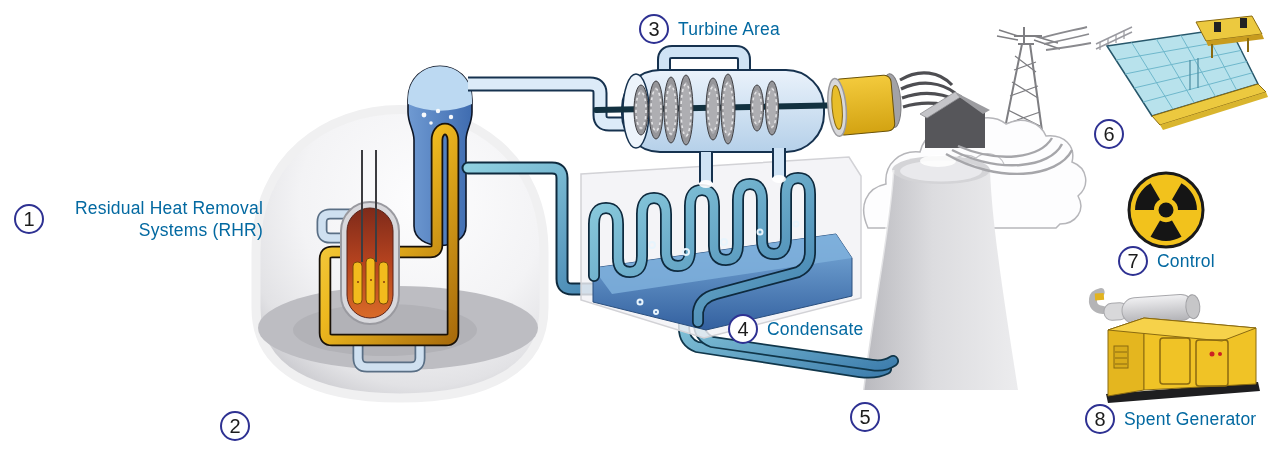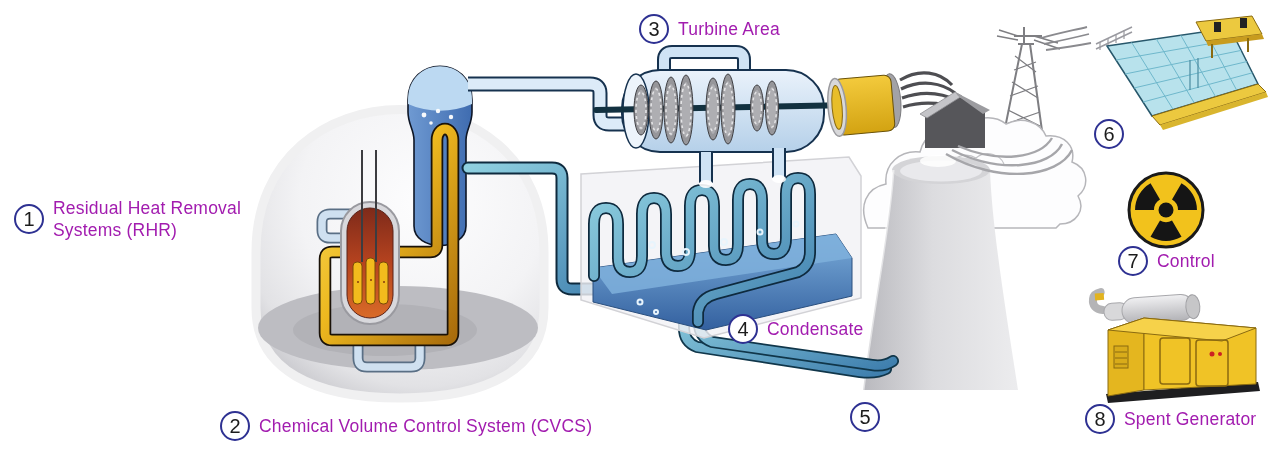--- a/index.html
+++ b/index.html
@@ -3,22 +3,22 @@
 <meta charset="utf-8">
 <style>
   html,body{margin:0;padding:0;background:#fff;}
   .stage{position:relative;width:1280px;height:460px;background:#ffffff;overflow:hidden;
          font-family:"Liberation Sans", sans-serif;}
   .stage svg{position:absolute;left:0;top:0;}
   .callout{position:absolute;display:flex;align-items:center;gap:9px;}
   .ring{flex:0 0 auto;width:30px;height:30px;border:2.5px solid var(--ring,#2e3192);
         border-radius:50%;display:flex;align-items:center;justify-content:center;
         font-size:20px;color:#1c1c1c;background:#ffffff;box-sizing:border-box;}
-  .ctext{font-size:17.5px;line-height:1.28;color:#a21caf;white-space:nowrap;letter-spacing:.2px;}
-  .ctext.wrap{white-space:normal;width:210px;}
+  .ctext{font-size:17.5px;line-height:1.28;color:#0369a1;white-space:nowrap;letter-spacing:.2px;}
+  .ctext.wrap{white-space:normal;width:210px;text-align:right;}
 </style>
 </head>
 <body>
 
 <div class="stage">
 <svg width="1280" height="460" viewBox="0 0 1280 460">
   <defs>
     <radialGradient id="domeG" cx="58%" cy="32%" r="78%">
       <stop offset="0" stop-color="#fdfdfe"></stop>
           <stop offset=".55" stop-color="#f3f3f5"></stop>
@@ -318,21 +318,20 @@
         <circle cx="1220" cy="354" r="2" fill="#cc2222"></circle>
   </g>
 </svg>
 
   <div class="callout" style="left:14px;top:197px;">
     <span class="ring">1</span>
     <span class="ctext wrap">Residual Heat Removal Systems (RHR)</span>
   </div>
   <div class="callout" style="left:220px;top:411px;">
     <span class="ring">2</span>
-    <span class="ctext">Chemical Volume Control System (CVCS)</span>
   </div>
   <div class="callout" style="left:639px;top:14px;">
     <span class="ring">3</span>
     <span class="ctext">Turbine Area</span>
   </div>
   <div class="callout" style="left:728px;top:314px;">
     <span class="ring">4</span>
     <span class="ctext">Condensate</span>
   </div>
   <div class="callout" style="left:850px;top:402px;">

